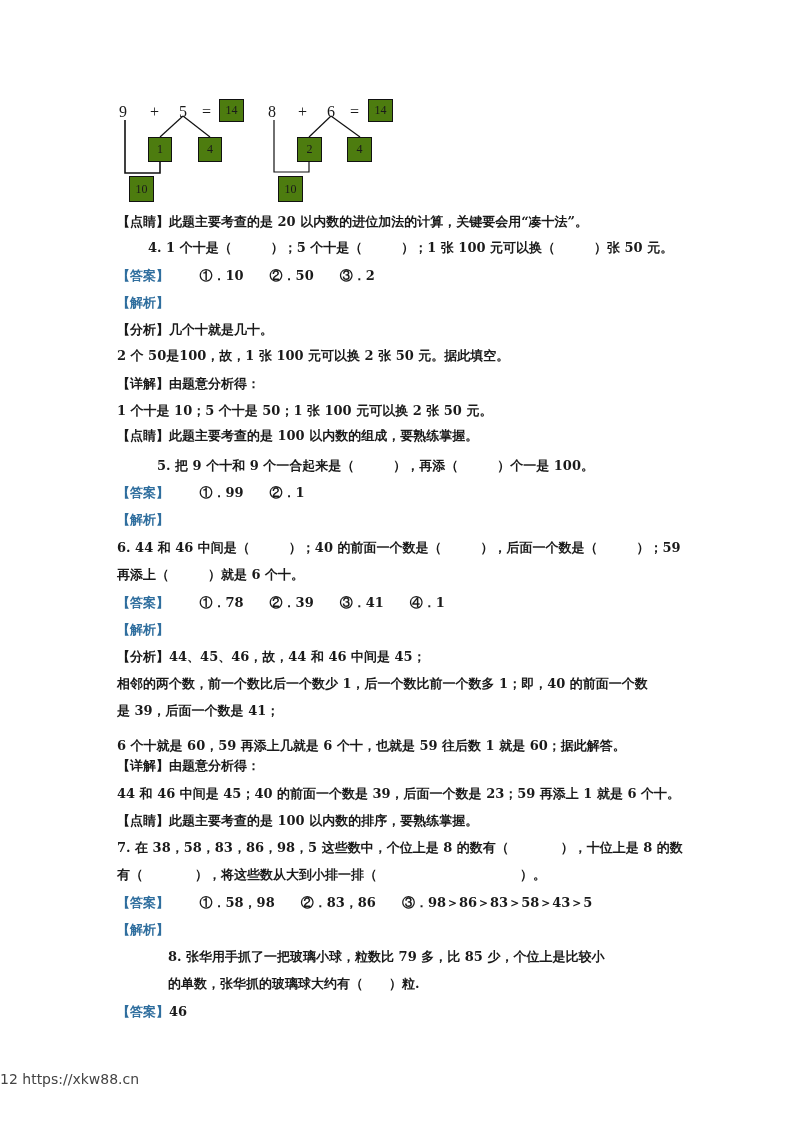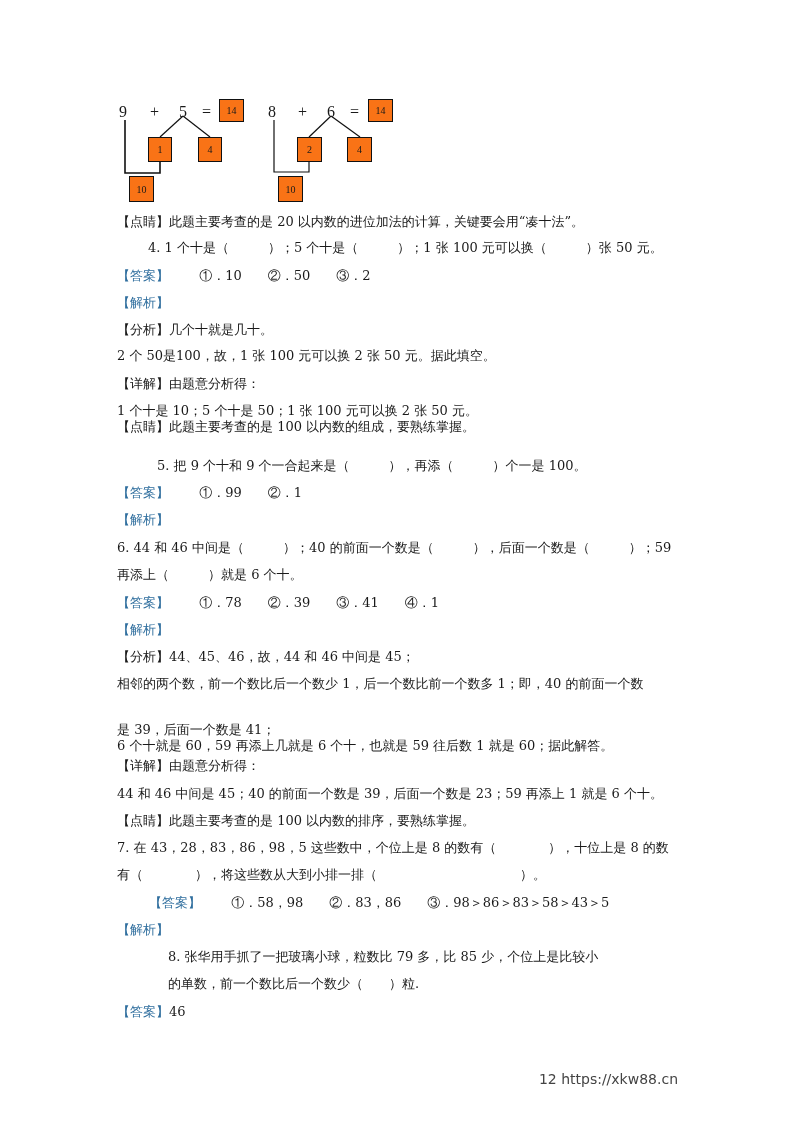--- a/index.html
+++ b/index.html
@@ -1,26 +1,26 @@
 <!DOCTYPE html>
 <html><head>
 <meta charset="utf-8">
 <style>
   html, body { margin: 0; padding: 0; background: #ffffff; }
   body { width: 793px; height: 1122px; position: relative; overflow: hidden;
          font-family: "DejaVu Serif", "Liberation Serif", serif; color: #1a1a1a; }
-  .line { position: absolute; left: 117px; font-size: 13px; line-height: 18px; white-space: pre; }
+  .line { position: absolute; left: 117px; font-size: 13px; line-height: 18px; white-space: pre; font-weight: bold; }
   .tag { color: #2f6e9e; }
   .bk { color: #1a1a1a; }
   .diagram { position: absolute; }
   .num { position: absolute; font-size: 16px; font-family: "Liberation Serif", "DejaVu Serif", serif; line-height: 18px; }
   .box { position: absolute; border: 1.3px solid #111; width: 23px; height: 23px; box-sizing: border-box;
-         display: flex; align-items: center; justify-content: center; font-size: 10px;
-         font-family: "Liberation Serif", "DejaVu Serif", serif; background: #f97316; }
-  .footer { position: absolute; left: 0; width: 678px; top: 1071px; text-align: right;
+         display: flex; align-items: center; justify-content: center; font-size: 12px;
+         font-family: "Liberation Serif", "DejaVu Serif", serif; background: #4d7c0f; }
+  .footer { position: absolute; left: 0; width: 678px; top: 1071px; text-align: left;
             font-family: "DejaVu Sans", "Liberation Sans", sans-serif; font-size: 14px; color: #444; }
   svg.lines { position: absolute; left: 0; top: 0; }
 </style>
 </head>
 <body>
 
 <svg class="lines" width="793" height="220">
 
   <line x1="183" y1="116" x2="160" y2="137" stroke="#111" stroke-width="1.2"></line>
   <line x1="183" y1="116" x2="210" y2="137" stroke="#111" stroke-width="1.2"></line>
@@ -54,36 +54,36 @@
 </div>
 
 <div class="line" style="top:213px;"><span class="bk">【点睛】</span><span>此题主要考查的是 20 以内数的进位加法的计算，关键要会用“凑十法”。</span></div>
 <div class="line" style="top:239px;margin-left:31px;">4. 1 个十是（　　　）；5 个十是（　　　）；1 张 100 元可以换（　　　）张 50 元。</div>
 <div class="line" style="top:267px;"><span class="tag">【答案】</span><span>　　 ①．10　　②．50　　③．2</span></div>
 <div class="line" style="top:294px;"><span class="tag">【解析】</span></div>
 <div class="line" style="top:321px;"><span>【分析】</span><span>几个十就是几十。</span></div>
 <div class="line" style="top:347px;text-align:right;">2 个 50是100，故，1 张 100 元可以换 2 张 50 元。据此填空。</div>
 <div class="line" style="top:375px;"><span>【详解】</span><span>由题意分析得：</span></div>
 <div class="line" style="top:402px;">1 个十是 10；5 个十是 50；1 张 100 元可以换 2 张 50 元。</div>
-<div class="line" style="top:418px;"><span>【点睛】</span><span>此题主要考查的是 100 以内数的组成，要熟练掌握。</span></div>
+<div class="line" style="top:427px;"><span>【点睛】</span><span>此题主要考查的是 100 以内数的组成，要熟练掌握。</span></div>
 <div class="line" style="top:457px;margin-left:40px;">5. 把 9 个十和 9 个一合起来是（　　　），再添（　　　）个一是 100。</div>
 <div class="line" style="top:484px;"><span class="tag">【答案】</span><span>　　 ①．99　　②．1</span></div>
 <div class="line" style="top:511px;"><span class="tag">【解析】</span></div>
 <div class="line" style="top:539px;">6. 44 和 46 中间是（　　　）；40 的前面一个数是（　　　），后面一个数是（　　　）；59</div>
 <div class="line" style="top:566px;">再添上（　　　）就是 6 个十。</div>
 <div class="line" style="top:594px;"><span class="tag">【答案】</span><span>　　 ①．78　　②．39　　③．41　　④．1</span></div>
 <div class="line" style="top:621px;"><span class="tag">【解析】</span></div>
 <div class="line" style="top:648px;"><span>【分析】</span><span>44、45、46，故，44 和 46 中间是 45；</span></div>
 <div class="line" style="top:675px;">相邻的两个数，前一个数比后一个数少 1，后一个数比前一个数多 1；即，40 的前面一个数</div>
-<div class="line" style="top:721px;">是 39，后面一个数是 41；</div>
+<div class="line" style="top:702px;">是 39，后面一个数是 41；</div>
 <div class="line" style="top:737px;">6 个十就是 60，59 再添上几就是 6 个十，也就是 59 往后数 1 就是 60；据此解答。</div>
 <div class="line" style="top:757px;"><span>【详解】</span><span>由题意分析得：</span></div>
 <div class="line" style="top:785px;">44 和 46 中间是 45；40 的前面一个数是 39，后面一个数是 23；59 再添上 1 就是 6 个十。</div>
 <div class="line" style="top:812px;"><span>【点睛】</span><span>此题主要考查的是 100 以内数的排序，要熟练掌握。</span></div>
-<div class="line" style="top:839px;">7. 在 43，28，83，86，98，5 这些数中，个位上是 8 的数有（　　　　），十位上是 8 的数</div>
+<div class="line" style="top:839px;">7. 在 38，58，83，86，98，5 这些数中，个位上是 8 的数有（　　　　），十位上是 8 的数</div>
 <div class="line" style="top:866px;">有（　　　　），将这些数从大到小排一排（　　　　　　　　　　　）。</div>
-<div class="line" style="top:894px;margin-left:32px;"><span class="tag">【答案】</span><span>　　 ①．58，98　　②．83，86　　③．98＞86＞83＞58＞43＞5</span></div>
+<div class="line" style="top:894px;"><span class="tag">【答案】</span><span>　　 ①．58，98　　②．83，86　　③．98＞86＞83＞58＞43＞5</span></div>
 <div class="line" style="top:921px;"><span class="tag">【解析】</span></div>
 <div class="line" style="top:948px;left:168px;">8. 张华用手抓了一把玻璃小球，粒数比 79 多，比 85 少，个位上是比较小</div>
-<div class="line" style="top:975px;left:168px;">的单数，前一个数比后一个数少（　　）粒.</div>
+<div class="line" style="top:975px;left:168px;">的单数，张华抓的玻璃球大约有（　　）粒.</div>
 <div class="line" style="top:1003px;"><span class="tag">【答案】</span><span>46</span></div>
 
 <div class="footer">12 https://xkw88.cn</div>
 
 </body></html>

